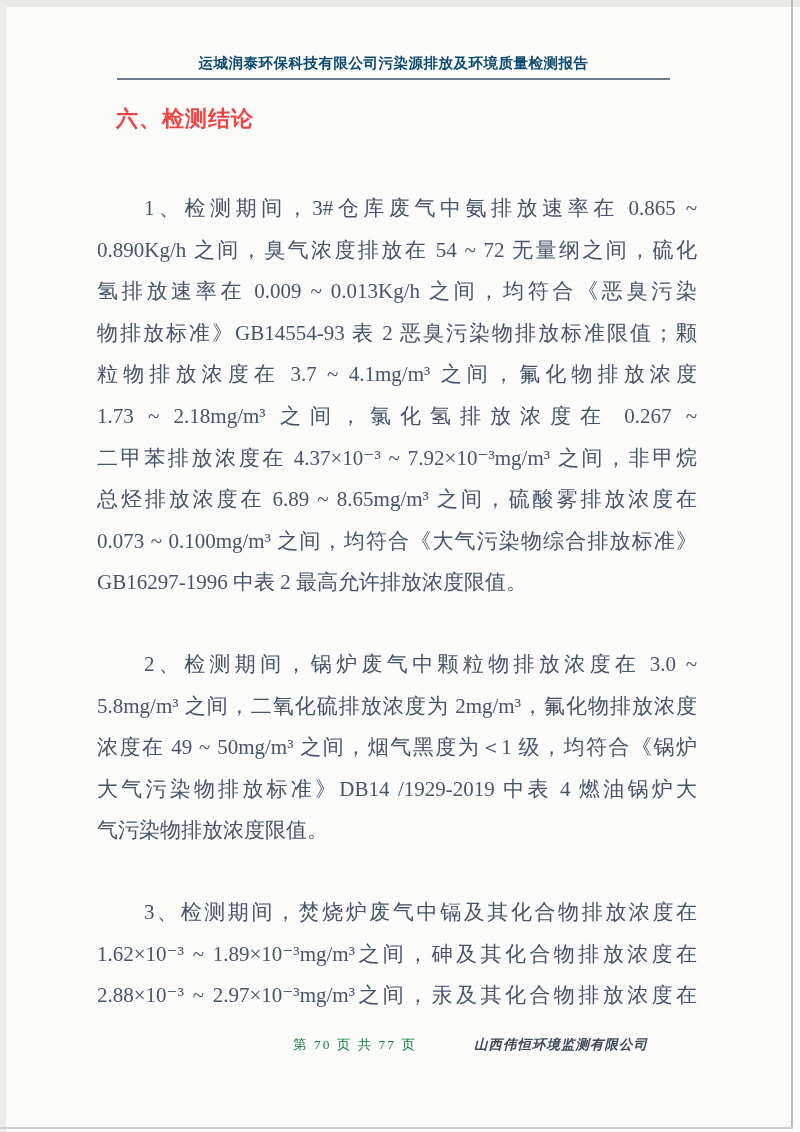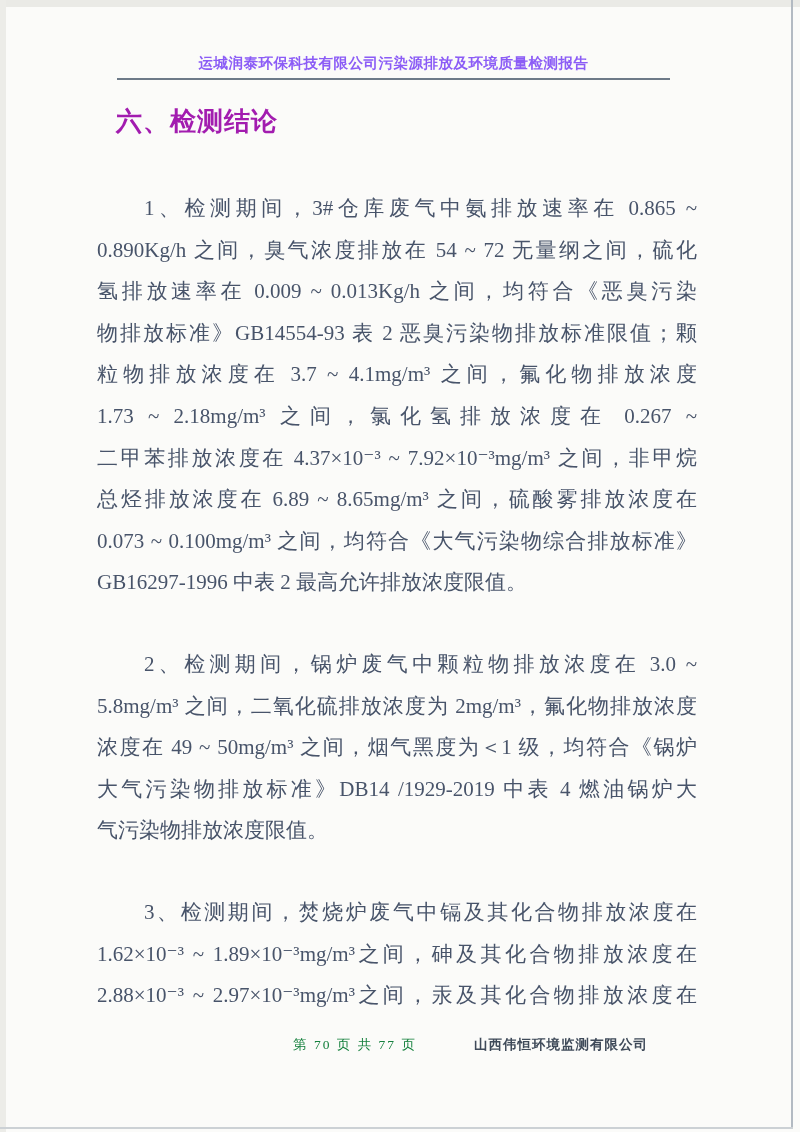--- a/index.html
+++ b/index.html
@@ -30,31 +30,31 @@
   }
   .edge-bottom {
     position: absolute; top: 1127px; left: 0; width: 793px; height: 2px;
     background: #ccd1d5;
   }
   
   .header-title {
     position: absolute; top: 54px; left: 117px; width: 553px;
     text-align: center;
     font-size: 14.5px; font-weight: 600;
-    color: #8b5cf6; letter-spacing: 0.5px;
+    color: #0c4a6e; letter-spacing: 0.5px;
   }
   .header-rule {
     position: absolute; top: 78px; left: 117px; width: 553px; height: 2px;
     background: #6d7a88;
   }
   
   .section-heading {
     position: absolute; top: 104px; left: 116px;
-    font-size: 26px; font-weight: bold;
-    color: #a21caf; letter-spacing: 1px;
+    font-size: 22px; font-weight: bold;
+    color: #ef4444; letter-spacing: 1px;
   }
   
   .body-text {
     position: absolute; top: 148px; left: 97px; width: 600px;
     color: #48546a;
   }
   .line {
     height: 41.6px; line-height: 41.6px;
     font-size: 21px;
     text-align: justify;
@@ -63,21 +63,21 @@
   }
   .line.indent { text-indent: 47px; margin-top: 40px; }
   .line.short { text-align-last: left; }
   
   .footer-page {
     position: absolute; top: 1036px; left: 293px;
     font-size: 13.5px; color: #15803d; letter-spacing: 2px; font-weight: 400;
   }
   .footer-company {
     position: absolute; top: 1036px; left: 474px;
-    font-size: 13.5px; color: #3f4a59; letter-spacing: 1px; font-weight: 600;
+    font-size: 13.5px; color: #3f4a59; letter-spacing: 1px; font-weight: 600; font-style: italic;
   }
 </style>
 </head>
 <body>
 
 <div class="page">
 
   <div class="edge-top"></div>
   <div class="edge-left"></div>
   <div class="edge-right"></div>

